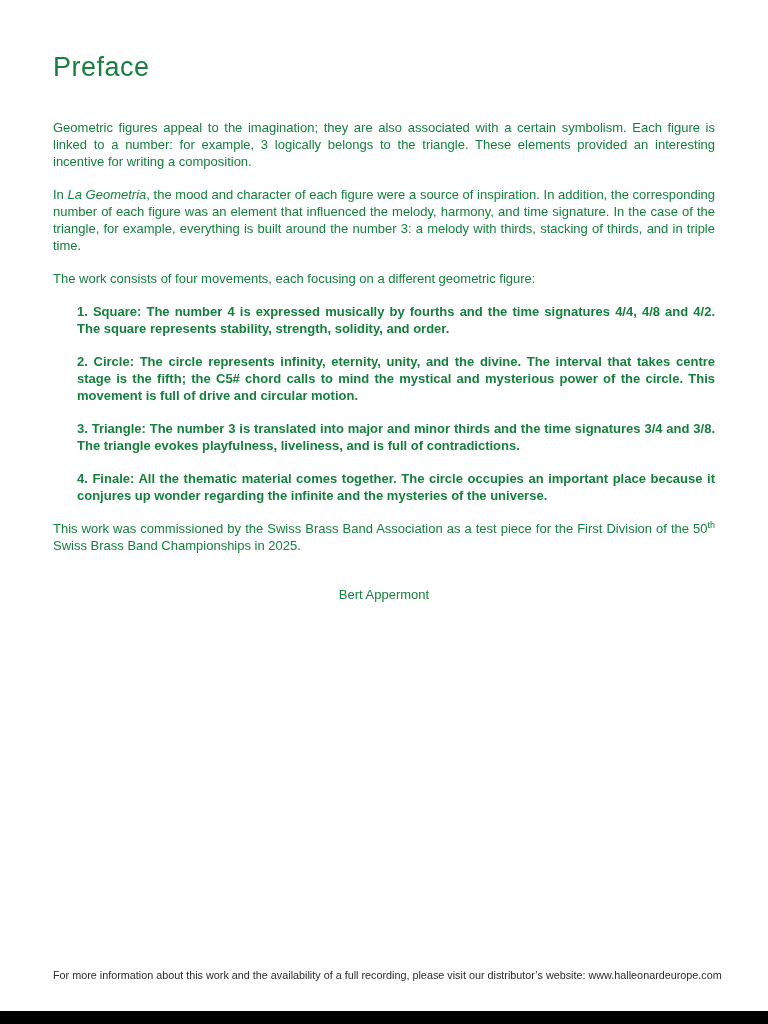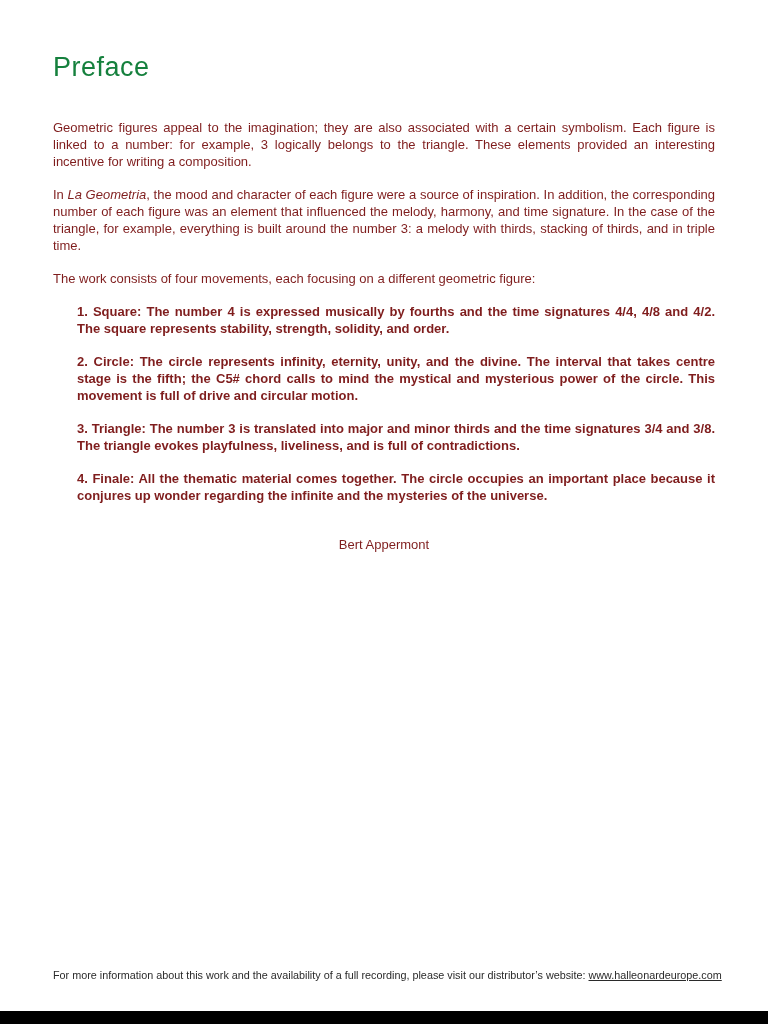--- a/index.html
+++ b/index.html
@@ -35,21 +35,21 @@
     letter-spacing: 0.5px;
   }
   .body-copy {
     margin-top: 36px;
   }
   p {
     margin: 0 0 16px 0;
     font-size: 13px;
     line-height: 17px;
     text-align: justify;
-    color: #7f1d1d;
+    color: #15803d;
   }
   p:last-child { margin-bottom: 0; }
   .movements {
     margin-left: 24px;
     font-weight: bold;
   }
   em.work-title {
   }
   sup {
     font-size: 9px;
@@ -69,21 +69,20 @@
     right: 53px;
     bottom: 42px;
     font-size: 10.8px;
     line-height: 14px;
     color: #2a2a2a;
     text-align: left;
     white-space: nowrap;
   }
   .footer a {
     color: #2a2a2a;
-    text-decoration: underline;
     cursor: pointer;
   }
   .bottom-bar {
     position: absolute;
     left: 0;
     right: 0;
     bottom: 0;
     height: 13px;
     background: #000000;
   }
@@ -104,20 +103,21 @@
 
       <p>The work consists of four movements, each focusing on a different geometric figure:</p>
 
       <div class="movements">
         <p>1. Square: The number 4 is expressed musically by fourths and the time signatures 4/4, 4/8 and 4/2. The square represents stability, strength, solidity, and order.</p>
         <p>2. Circle: The circle represents infinity, eternity, unity, and the divine. The interval that takes centre stage is the fifth; the C5# chord calls to mind the mystical and mysterious power of the circle. This movement is full of drive and circular motion.</p>
         <p>3. Triangle: The number 3 is translated into major and minor thirds and the time signatures 3/4 and 3/8. The triangle evokes playfulness, liveliness, and is full of contradictions.</p>
         <p>4. Finale: All the thematic material comes together. The circle occupies an important place because it conjures up wonder regarding the infinite and the mysteries of the universe.</p>
       </div>
 
+      <p class="commission"><span>This work was commissioned by the Swiss Brass Band Association as a test piece for the First Division of the 50</span><sup>th</sup><span> Swiss Brass Band Championships in 2025.</span></p>
 
       <p class="author">Bert Appermont</p>
 
     </div>
   </div>
 
   <div class="footer"><span>For more information about this work and the availability of a full recording, please visit our distributor’s website: </span><a>www.halleonardeurope.com</a></div>
 
   <div class="bottom-bar"></div>
 </div>

